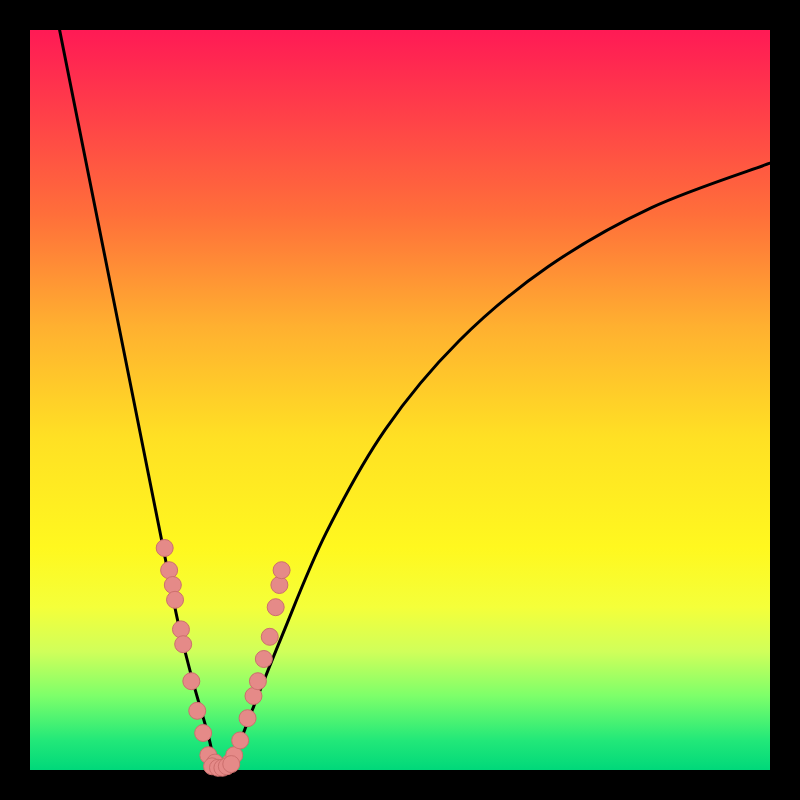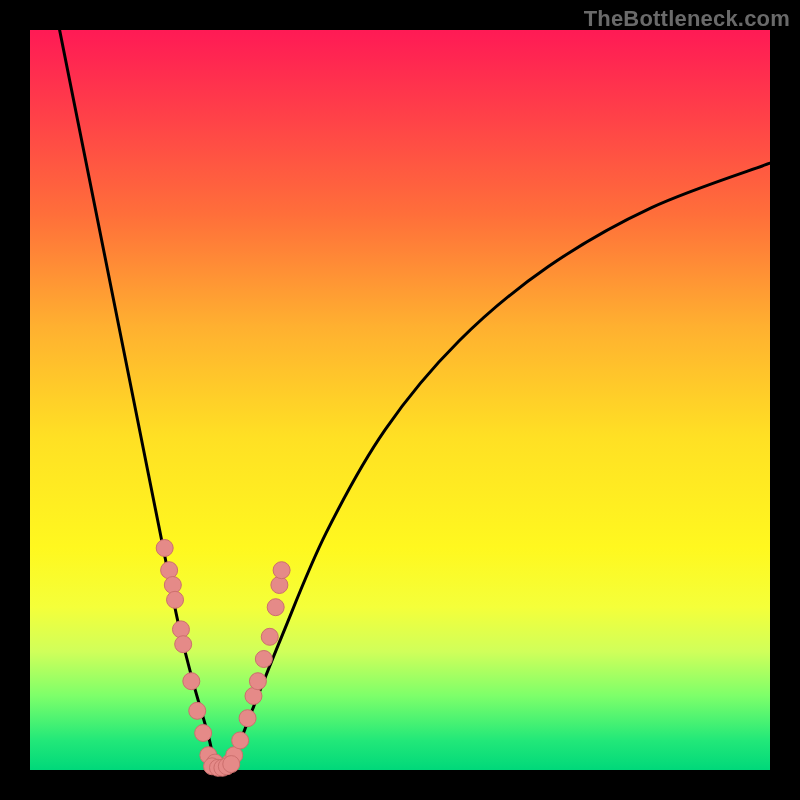--- a/index.html
+++ b/index.html
@@ -80,14 +80,13 @@
           <circle cx="249.38000000000002" cy="555" r="8.5" fill="#e58a88" stroke="#cc6f6d" stroke-width="1"></circle>
           <circle cx="251.60000000000002" cy="540.2" r="8.5" fill="#e58a88" stroke="#cc6f6d" stroke-width="1"></circle>
           <circle cx="182.04000000000002" cy="736.3" r="8.5" fill="#e58a88" stroke="#cc6f6d" stroke-width="1"></circle>
           <circle cx="187.96" cy="737.78" r="8.5" fill="#e58a88" stroke="#cc6f6d" stroke-width="1"></circle>
           <circle cx="192.4" cy="737.78" r="8.5" fill="#e58a88" stroke="#cc6f6d" stroke-width="1"></circle>
           <circle cx="196.84" cy="736.3" r="8.5" fill="#e58a88" stroke="#cc6f6d" stroke-width="1"></circle>
           <circle cx="201.28" cy="734.08" r="8.5" fill="#e58a88" stroke="#cc6f6d" stroke-width="1"></circle>
         </g>
     </svg>
   </div>
-  <div class="watermark">TheBottleneck.com</div>
 </div>
 
 </body></html>

